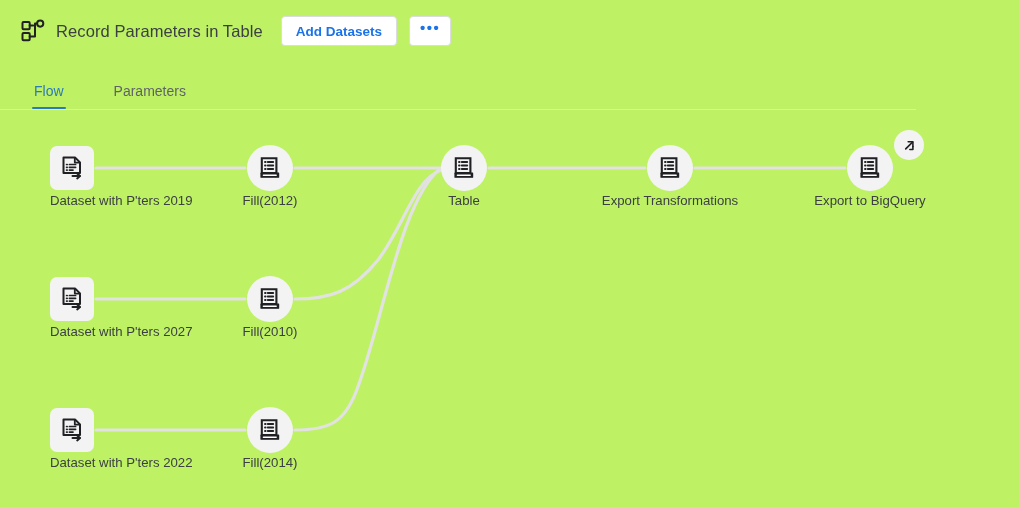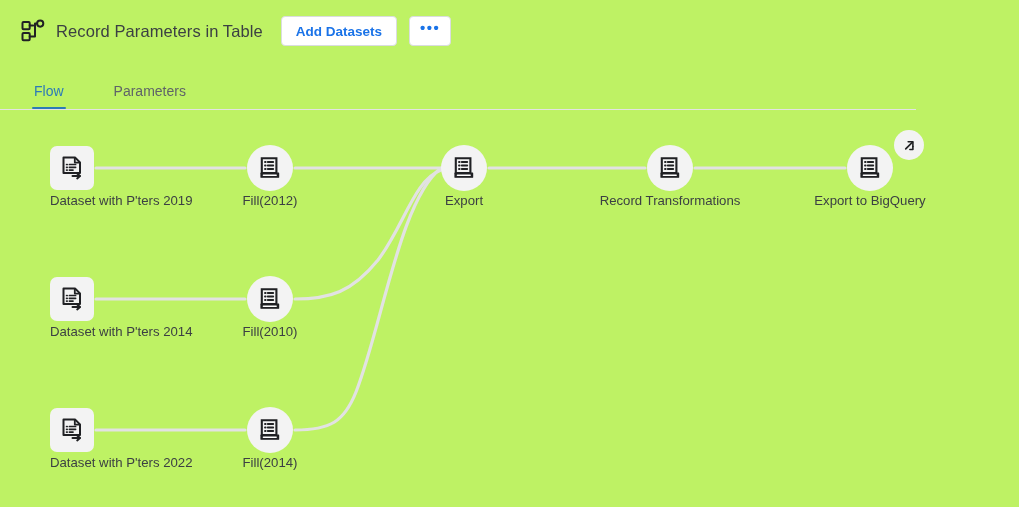--- a/index.html
+++ b/index.html
@@ -256,42 +256,42 @@
               <path d="M7.0 9.5 H7.6"></path>
                 <path d="M9.8 9.5 H15.2"></path>
               <path d="M7.0 13.0 H7.6"></path>
                 <path d="M9.8 13.0 H15.2"></path>
             </g>
             <path d="M3.0 17.2 H20.6 V21.2 H3.0 Z" fill="#202124" stroke="#202124" stroke-width="1.2" stroke-linejoin="round"></path>
             <path d="M5.4 19.2 H18.2" stroke="#ffffff" stroke-width="1.4" stroke-linecap="round"></path>
           </svg>
         </span>
       </div>
-      <div class="node-label">Export</div>
+      <div class="node-label">Table</div>
     </div>
 
     <div class="node" style="left:670px; top:58px;">
       <div class="node-shape circle">
         <span>
           <svg width="24" height="24" viewBox="0 0 24 24">
             <path d="M3.8 2.2 H18.4 V17.0 H3.8 Z" fill="none" stroke="#202124" stroke-width="2.1"></path>
             <g stroke="#202124" stroke-width="1.9" stroke-linecap="round">
               <path d="M7.0 6.0 H7.6"></path>
                 <path d="M9.8 6.0 H15.2"></path>
               <path d="M7.0 9.5 H7.6"></path>
                 <path d="M9.8 9.5 H15.2"></path>
               <path d="M7.0 13.0 H7.6"></path>
                 <path d="M9.8 13.0 H15.2"></path>
             </g>
             <path d="M3.0 17.2 H20.6 V21.2 H3.0 Z" fill="#202124" stroke="#202124" stroke-width="1.2" stroke-linejoin="round"></path>
             <path d="M5.4 19.2 H18.2" stroke="#ffffff" stroke-width="1.4" stroke-linecap="round"></path>
           </svg>
         </span>
       </div>
-      <div class="node-label">Record Transformations</div>
+      <div class="node-label">Export Transformations</div>
     </div>
 
     <div class="node" style="left:870px; top:58px;">
       <div class="node-shape circle">
         <span>
           <svg width="24" height="24" viewBox="0 0 24 24">
             <path d="M3.8 2.2 H18.4 V17.0 H3.8 Z" fill="none" stroke="#202124" stroke-width="2.1"></path>
             <g stroke="#202124" stroke-width="1.9" stroke-linecap="round">
               <path d="M7.0 6.0 H7.6"></path>
                 <path d="M9.8 6.0 H15.2"></path>
@@ -327,21 +327,21 @@
               <path d="M7.6 12.3 H8.2"></path>
                 <path d="M10.4 12.3 H16.6"></path>
               <path d="M7.6 15.1 H8.2"></path>
                 <path d="M10.4 15.1 H14.0"></path>
             </g>
             <path d="M13.5 21.0 H20.6" stroke="#202124" stroke-width="2" stroke-linecap="round"></path>
             <path d="M18.2 18.6 L21.0 21.0 L18.2 23.4" fill="none" stroke="#202124" stroke-width="2" stroke-linecap="round" stroke-linejoin="round"></path>
           </svg>
         </span>
       </div>
-      <div class="node-label left">Dataset with P'ters 2014</div>
+      <div class="node-label left">Dataset with P'ters 2027</div>
     </div>
 
     <div class="node" style="left:270px; top:189px;">
       <div class="node-shape circle">
         <span>
           <svg width="24" height="24" viewBox="0 0 24 24">
             <path d="M3.8 2.2 H18.4 V17.0 H3.8 Z" fill="none" stroke="#202124" stroke-width="2.1"></path>
             <g stroke="#202124" stroke-width="1.9" stroke-linecap="round">
               <path d="M7.0 6.0 H7.6"></path>
                 <path d="M9.8 6.0 H15.2"></path>

